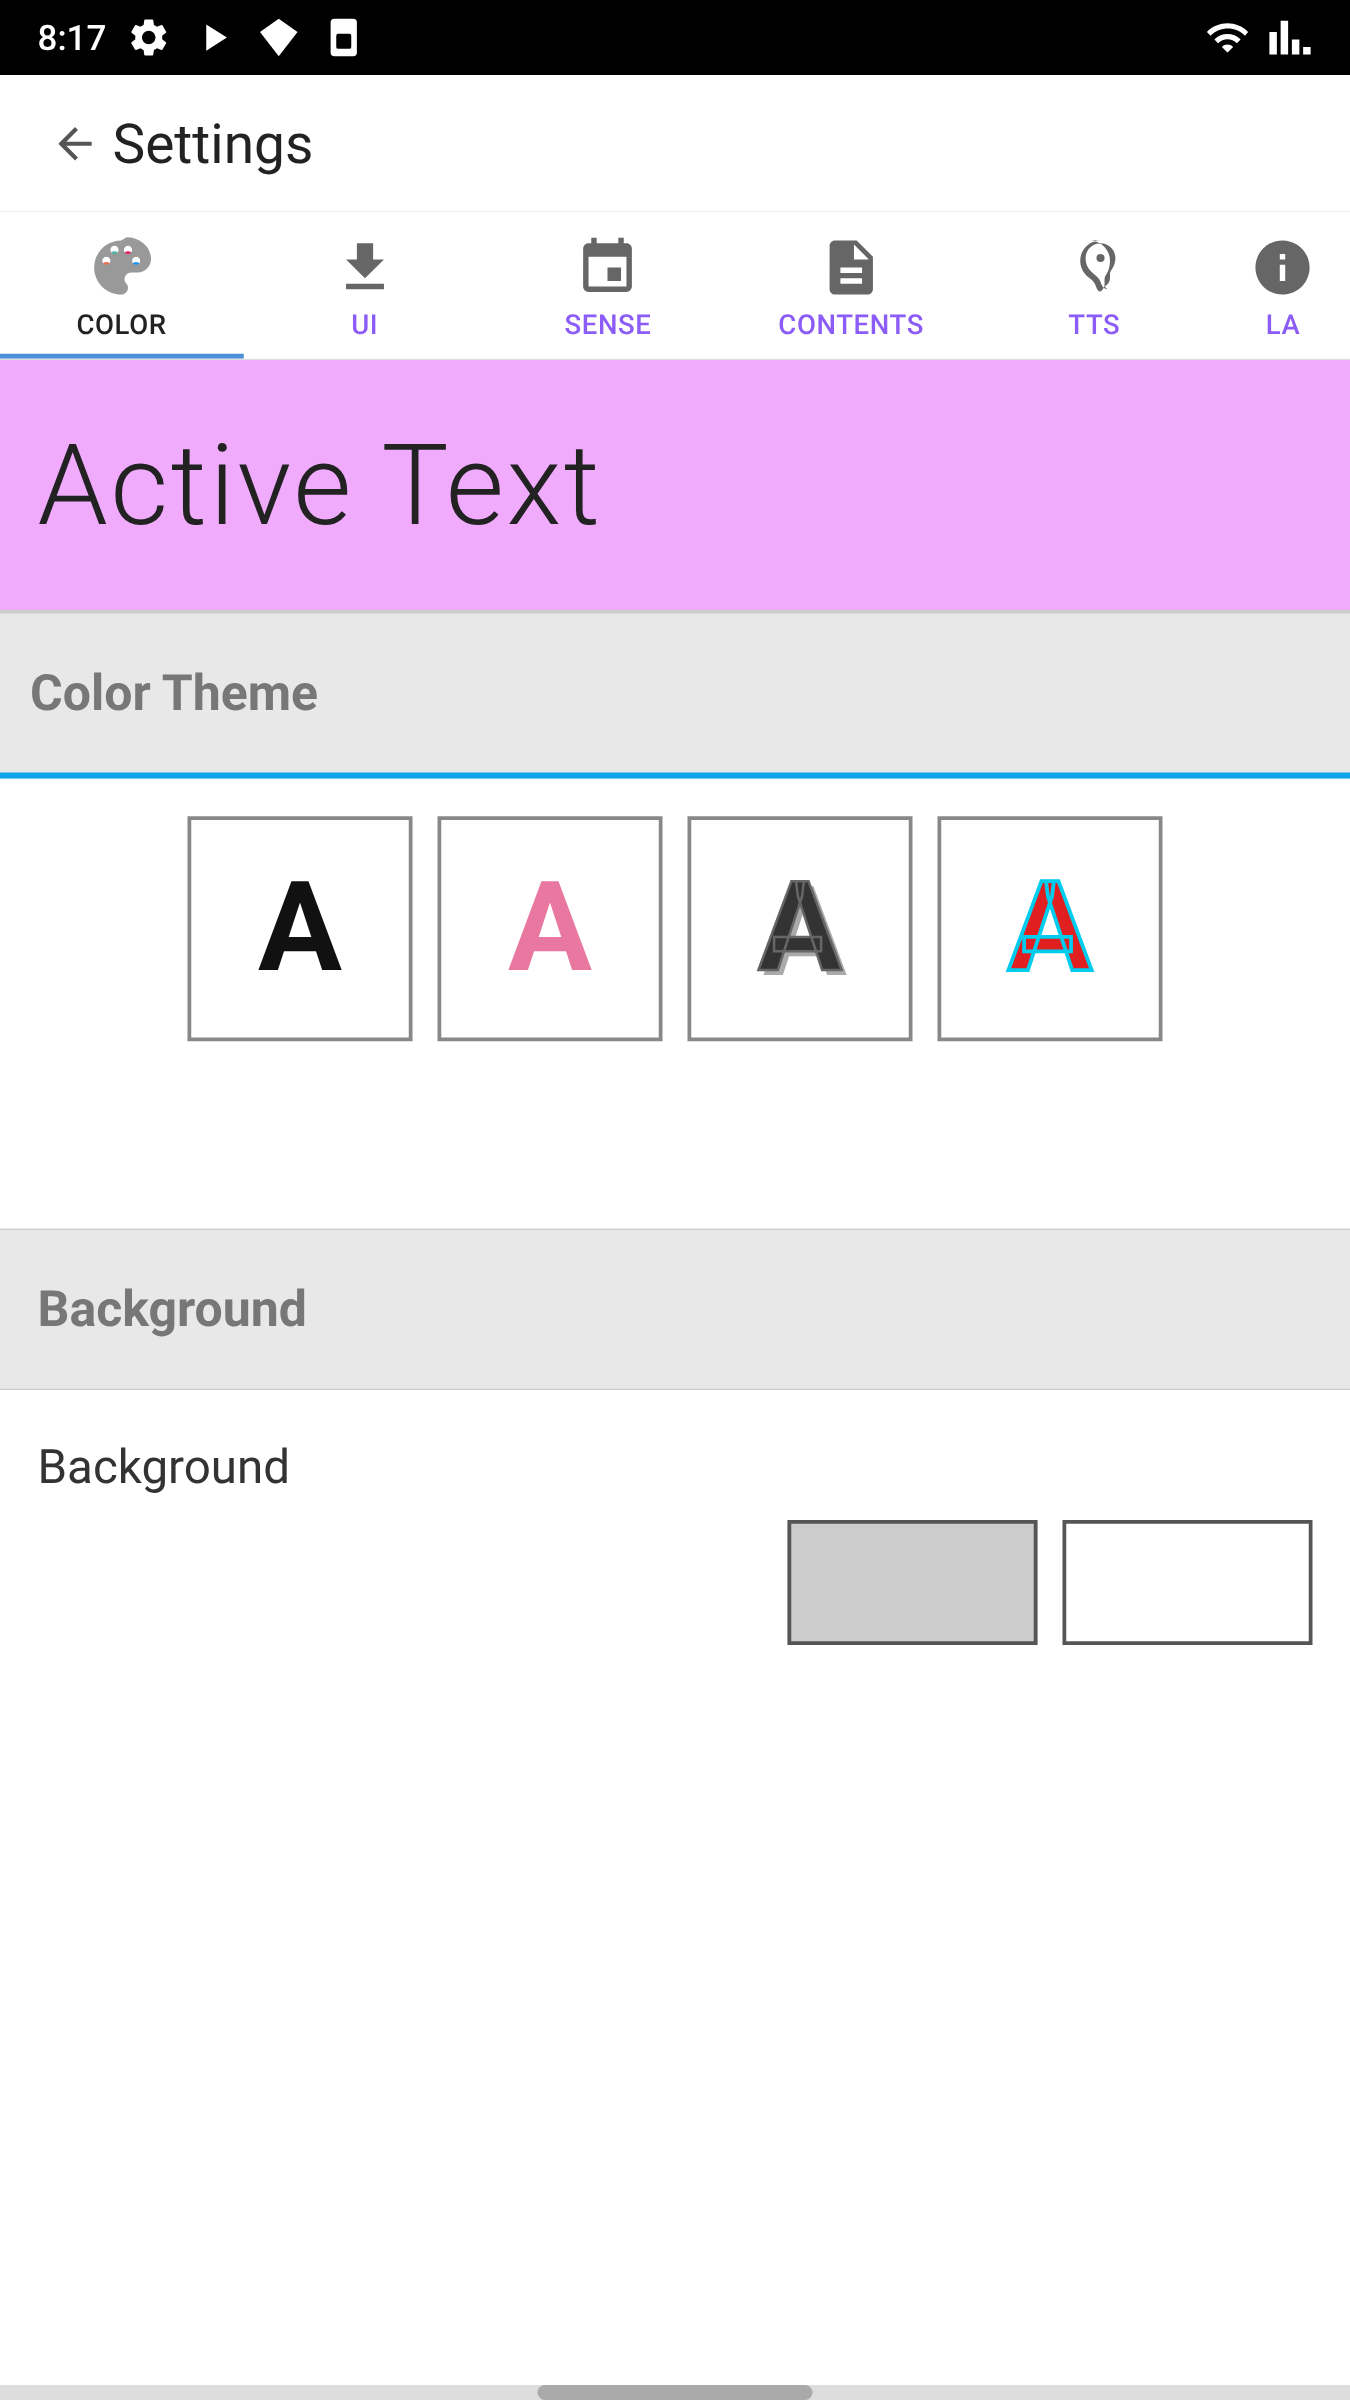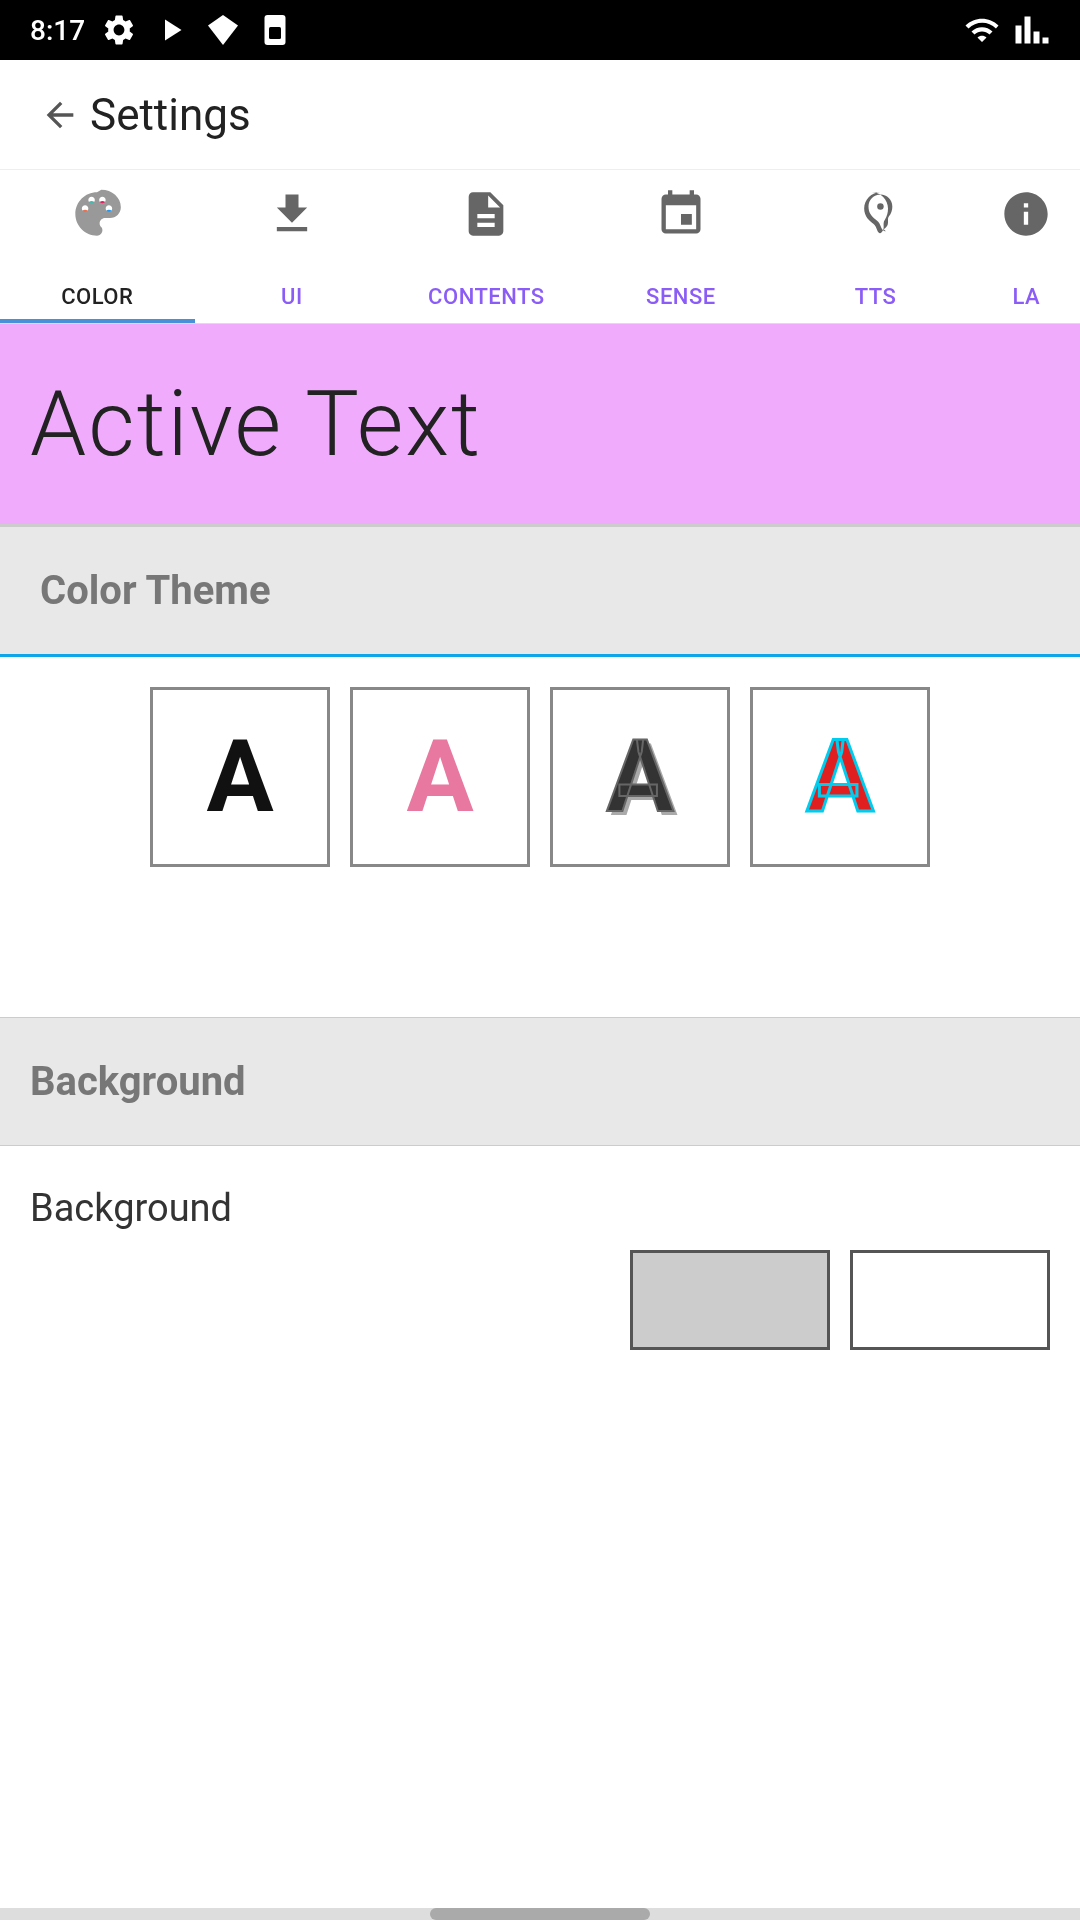--- a/index.html
+++ b/index.html
@@ -93,21 +93,20 @@
       margin-bottom: 8px;
       display: flex;
       align-items: center;
       justify-content: center;
     }
     .tab-label {
       font-size: 22px;
       font-weight: 500;
       letter-spacing: 0.5px;
       white-space: nowrap;
-      margin-top: 36px;
     }
 
     
     .preview-area {
       display: flex;
       width: 100%;
       border-bottom: 3px solid #ccc;
     }
     .preview-base {
       flex: 1;
@@ -148,22 +147,22 @@
       font-size: 90px;
       font-weight: 300;
       color: #222;
       letter-spacing: 2px;
     }
 
     
     .section-header {
       width: 100%;
       background: #e8e8e8;
-      padding: 40px 40px;
-      border-bottom: 3px solid #0ea5e9;
+      padding: 40px 24px;
+      border-bottom: 5px solid #0ea5e9;
     }
     .section-title {
       font-size: 40px;
       font-weight: 700;
       color: #777;
       text-align: center;
     }
 
     
     .theme-options {
@@ -305,33 +304,33 @@
       <svg width="52" height="52" viewBox="0 0 24 24" fill="#666">
           <path d="M19 9h-4V3H9v6H5l7 7 7-7zM5 18v2h14v-2H5z"></path>
         </svg>
     </div>
     <span class="tab-label">UI</span>
   </div>
 
   <div class="tab-item">
     <div class="tab-icon">
       <svg width="52" height="52" viewBox="0 0 24 24" fill="#666">
+          <path d="M17 12h-5v5h5v-5zM16 1v2H8V1H6v2H5c-1.11 0-1.99.9-1.99 2L3 19c0 1.1.89 2 2 2h14c1.1 0 2-.9 2-2V5c0-1.1-.9-2-2-2h-1V1h-2zm3 18H5V8h14v11z"></path>
+        </svg>
+    </div>
+    <span class="tab-label">SENSE</span>
+  </div>
+
+  <div class="tab-item">
+    <div class="tab-icon">
+      <svg width="52" height="52" viewBox="0 0 24 24" fill="#666">
           <path d="M14 2H6c-1.1 0-1.99.9-1.99 2L4 20c0 1.1.89 2 1.99 2H18c1.1 0 2-.9 2-2V8l-6-6zm2 16H8v-2h8v2zm0-4H8v-2h8v2zm-3-5V3.5L18.5 9H13z"></path>
         </svg>
     </div>
     <span class="tab-label">CONTENTS</span>
-  </div>
-
-  <div class="tab-item">
-    <div class="tab-icon">
-      <svg width="52" height="52" viewBox="0 0 24 24" fill="#666">
-          <path d="M17 12h-5v5h5v-5zM16 1v2H8V1H6v2H5c-1.11 0-1.99.9-1.99 2L3 19c0 1.1.89 2 2 2h14c1.1 0 2-.9 2-2V5c0-1.1-.9-2-2-2h-1V1h-2zm3 18H5V8h14v11z"></path>
-        </svg>
-    </div>
-    <span class="tab-label">SENSE</span>
   </div>
 
   <div class="tab-item">
     <div class="tab-icon">
       <svg width="52" height="52" viewBox="0 0 24 24" fill="#666">
           <path d="M17 20c-.29 0-.56-.06-.76-.15-.71-.37-1.21-.88-1.71-2.38-.51-1.56-1.47-2.29-2.39-3-.79-.61-1.61-1.24-2.32-2.53C9.29 10.98 9 9.69 9 8.5 9 5.47 11.47 3 14.5 3S20 5.47 20 8.5c0 1.69-.54 3.26-1.54 4.55-.59.75-.46 1.35-.45 2.47.01 1.13-.21 1.67-.71 2.38-.4.57-.88.84-1.3 1.1zm-2.5-18C10.36 2 7 5.36 7 9.5c0 1.73.58 3.32 1.56 4.59.63.81 1.34 1.38 2.04 1.95.83.63 1.68 1.29 2.19 2.84.36 1.1.75 1.62 1.21 1.87.13.06.27.09.42.1.43-.23.73-.53 1.01-.92.41-.59.57-.98.56-2.01 0-1.22-.16-2.31.57-3.25C17.57 13.11 18 11.34 18 9.5 18 5.36 14.64 2 10.5 2z"></path>
           <circle cx="14.5" cy="8.5" r="1.5" fill="#666"></circle>
         </svg>
     </div>
     <span class="tab-label">TTS</span>

